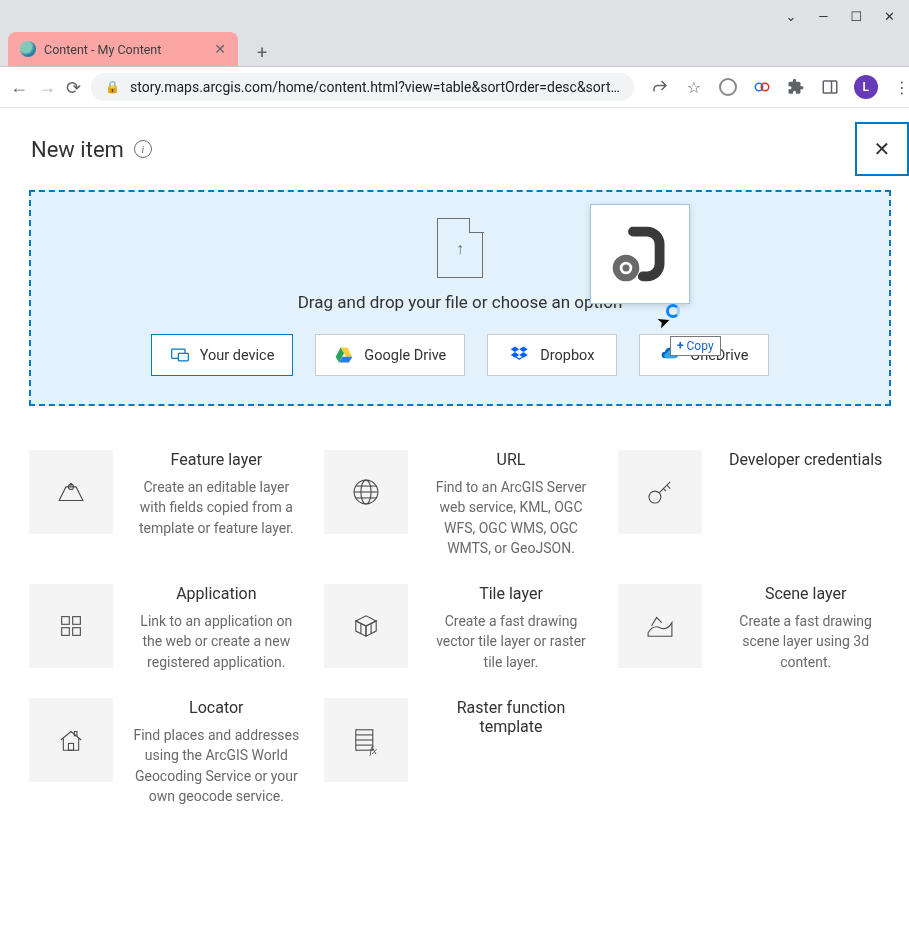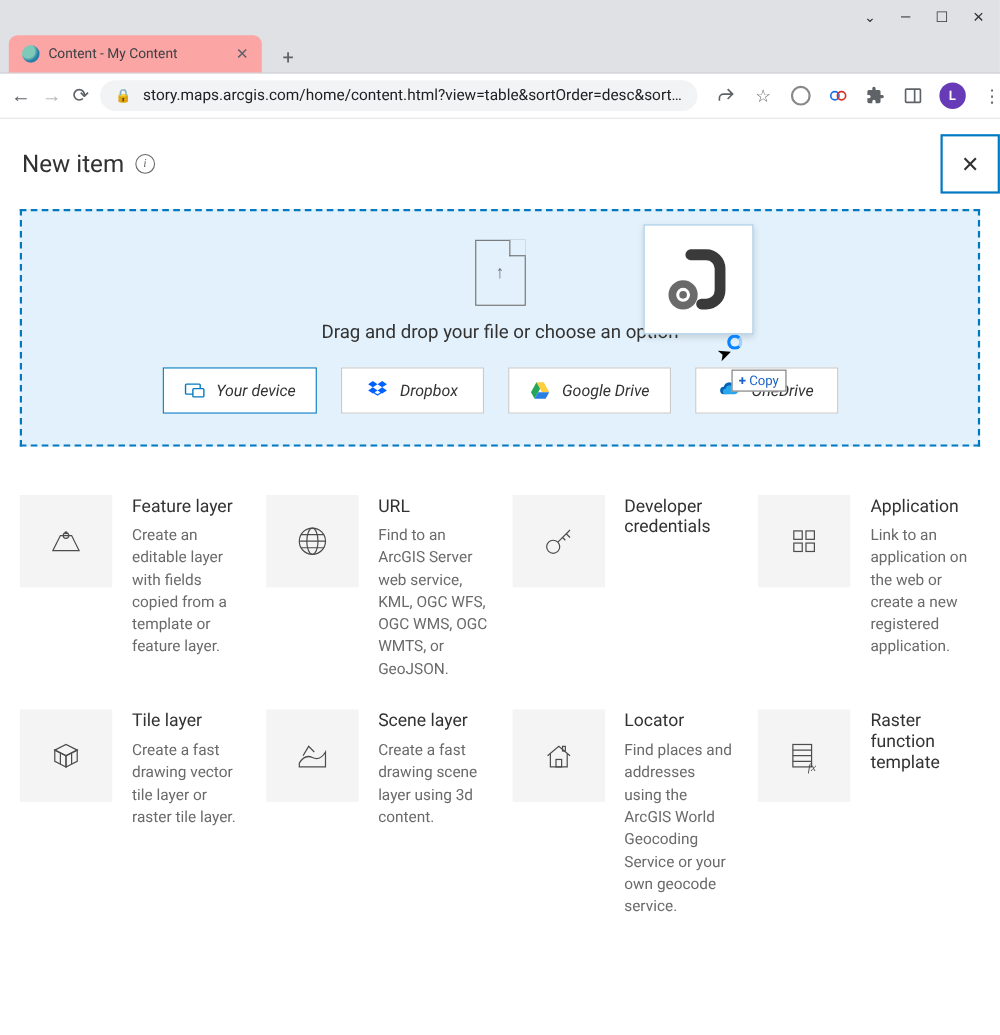--- a/index.html
+++ b/index.html
@@ -80,20 +80,21 @@
   .address-bar .lock { color:#5f6368; font-size:12px; }
   .address-bar .url { flex:1; white-space:nowrap; overflow:hidden; text-overflow:ellipsis; }
   .toolbar-icons { display:flex; align-items:center; gap:14px; padding-left:6px; }
   .toolbar-icons .ico { width:20px; height:20px; color:#5f6368; font-size:16px; display:flex;align-items:center;justify-content:center; }
   .avatar { width:24px;height:24px;border-radius:50%;background:#673ab7;color:#fff;display:flex;align-items:center;justify-content:center;font-size:12px;font-weight:600; }
   .toolbar-icons .circle { width:18px;height:18px;border-radius:50%;border:2px solid #888; }
 
   
   .dialog {
     padding: 0;
+    margin-left: 11px;
   }
   .dialog-header {
     display:flex;
     align-items:center;
     justify-content:space-between;
     padding: 14px 0 14px 20px;
   }
   .dialog-title {
     font-size: 22px;
     font-weight:400;
@@ -183,38 +184,39 @@
     background:#fff;border:1px solid #777;
     padding:2px 6px;
     font-size:12px;color:#1a63c6;
     display:flex;align-items:center;gap:3px;
   }
   .copy-badge .plus{color:#1a63c6;font-weight:bold;}
   .drop-text {
     font-size:17px;color:#323232;margin-bottom:22px;
   }
   .upload-options {
-    display:flex;justify-content:center;gap:22px;font-style:italic;
+    display:flex;justify-content:center;gap:22px;
   }
   .upload-btn {
     display:flex;align-items:center;gap:10px;
     background:#fff;border:1px solid #cacaca;
     padding:10px 18px;
     font-size:14.5px;color:#323232;
     min-width:130px;justify-content:center;
   }
   .upload-btn.highlight { border-color:#0079c1; }
   .opt-icon {width:20px;height:20px;display:flex;align-items:center;justify-content:center;}
 
   
   .options-grid {
     display:grid;
-    grid-template-columns: 1fr 1fr 1fr 1fr;
+    grid-template-columns: 1fr 1fr 1fr;
     gap: 26px 22px;
     padding: 44px 18px 20px;
+    text-align: center;
   }
   .option-card {
     display:flex;
     gap:18px;
     align-items:flex-start;
   }
   .card-icon {
     width:84px;height:84px;
     background:#f4f4f4;
     flex:0 0 84px;
@@ -330,35 +332,35 @@
           <span class="opt-icon">
             <svg viewBox="0 0 24 24" width="20" height="20" fill="none" stroke="#0079c1" stroke-width="1.5">
                 <rect x="2" y="5" width="16" height="11" rx="1"></rect>
                 <rect x="10" y="10" width="12" height="9" rx="1" fill="#fff"></rect>
               </svg>
           </span>
           <span>Your device</span>
         </div>
         <div class="upload-btn">
           <span class="opt-icon">
-            <svg viewBox="0 0 24 24" width="20" height="20" fill="#0061ff">
-                <path d="M6 2l6 4-6 4-6-4 6-4zm12 0l6 4-6 4-6-4 6-4zM6 10l6 4-6 4-6-4 6-4zm12 0l6 4-6 4-6-4 6-4zM12 19l6-4 0 2-6 4-6-4 0-2 6 4z" transform="scale(0.85) translate(1,0)"></path>
-              </svg>
-          </span>
-          <span>Dropbox</span>
-        </div>
-        <div class="upload-btn">
-          <span class="opt-icon">
             <svg viewBox="0 0 24 24" width="20" height="20">
                 <polygon points="8,3 16,3 22,14 14,14" fill="#ffcd40"></polygon>
                 <polygon points="8,3 2,14 6,21 12,10" fill="#26a65b"></polygon>
                 <polygon points="22,14 18,21 6,21 10,14" fill="#2a7ee2"></polygon>
               </svg>
           </span>
           <span>Google Drive</span>
+        </div>
+        <div class="upload-btn">
+          <span class="opt-icon">
+            <svg viewBox="0 0 24 24" width="20" height="20" fill="#0061ff">
+                <path d="M6 2l6 4-6 4-6-4 6-4zm12 0l6 4-6 4-6-4 6-4zM6 10l6 4-6 4-6-4 6-4zm12 0l6 4-6 4-6-4 6-4zM12 19l6-4 0 2-6 4-6-4 0-2 6 4z" transform="scale(0.85) translate(1,0)"></path>
+              </svg>
+          </span>
+          <span>Dropbox</span>
         </div>
         <div class="upload-btn">
           <span class="opt-icon">
             <svg viewBox="0 0 24 24" width="20" height="20">
                 <path d="M6 16a4 4 0 010-8 6 6 0 0111-2 5 5 0 012 9.5" fill="#0364b8"></path>
                 <path d="M8 16a3 3 0 010-6 4.5 4.5 0 018.5-1 3.5 3.5 0 011.5 7H8z" fill="#28a8ea"></path>
               </svg>
           </span>
           <span>OneDrive</span>
         </div>

